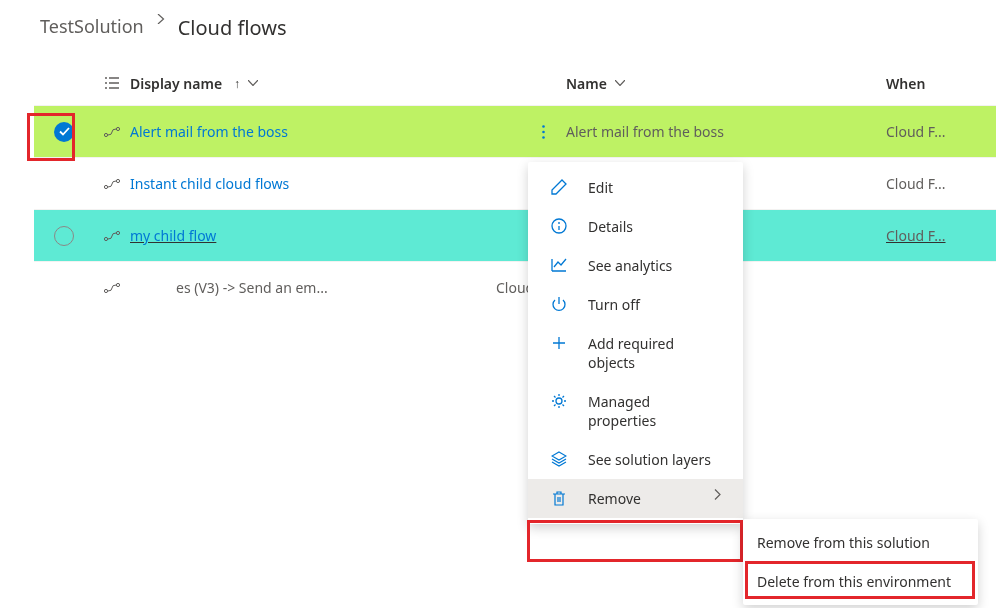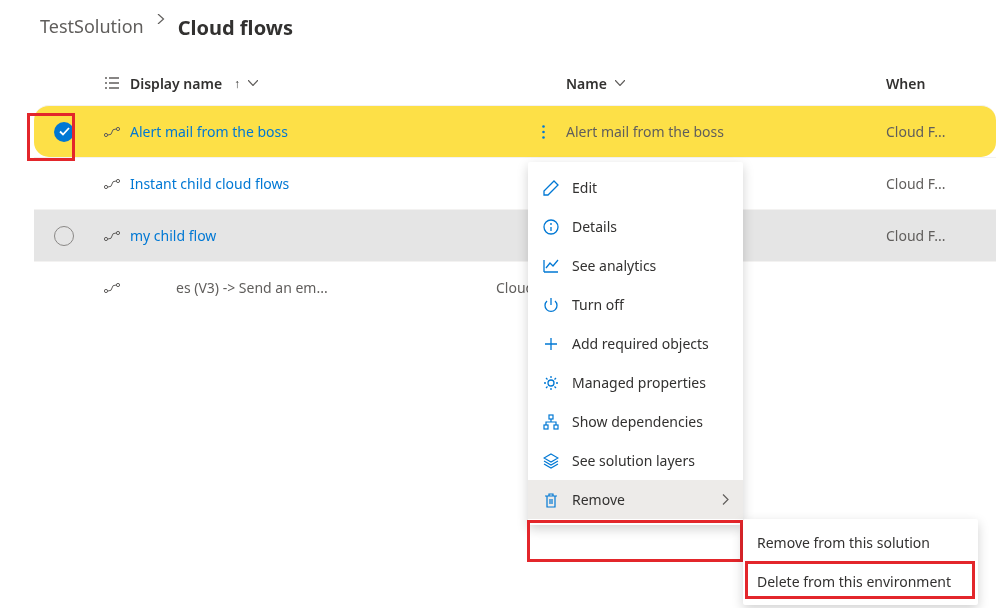--- a/index.html
+++ b/index.html
@@ -1,53 +1,53 @@
 <!DOCTYPE html>
 <html><head>
   <meta charset="utf-8">
   <style>
     * { box-sizing: border-box; margin: 0; padding: 0; }
     body { font-family: "Segoe UI", system-ui, sans-serif; font-size: 14px; color: #323130; background: #fff; width: 996px; height: 608px; overflow: hidden; position: relative; }
     
     .breadcrumb { display: flex; align-items: flex-start; gap: 12px; padding: 14px 40px 20px 40px; }
     .breadcrumb-parent { color: #605e5c; font-size: 18px; cursor: pointer; }
     .breadcrumb-chevron { color: #605e5c; font-size: 14px; }
-    .breadcrumb-current { font-weight: 700; font-size: 20px; }
+    .breadcrumb-current { font-weight: 400; font-size: 20px; }
 
     .table-container { padding: 0 0 0 34px; }
 
     .header-row { display: flex; align-items: center; height: 44px; }
     .col-check { width: 60px; display: flex; align-items: center; justify-content: center; }
     .col-icon { width: 36px; display: flex; align-items: center; justify-content: center; color: #605e5c; }
     .col-display { flex: 0 0 390px; display: flex; align-items: center; gap: 8px; padding-right: 12px; }
     .col-action { width: 46px; display: flex; align-items: center; justify-content: center; }
     .col-name { flex: 0 0 320px; display: flex; align-items: center; gap: 8px; }
     .col-type { flex: 1; }
 
     .header-label { font-size: 14px; color: #323130; font-weight: 600; }
     .sort-arrow { color: #323130; font-size: 12px; margin-left: 4px; }
     .chevron-down { color: #605e5c; }
 
     .data-row { display: flex; align-items: center; height: 52px; border-top: 1px solid #f3f2f1; }
-    .data-row.selected { background: #fde047; border-radius: 15px; }
-    .data-row.hovered { background: #e5e5e5; }
+    .data-row.selected { background: #bef264; }
+    .data-row.hovered { background: #5eead4; text-decoration: underline; }
     .data-row .display-text { color: #0078d4; cursor: pointer; }
     .data-row .name-text, .data-row .type-text { color: #605e5c; white-space: nowrap; overflow: hidden; text-overflow: ellipsis; }
 
     .check-circle { width: 20px; height: 20px; border-radius: 50%; display: flex; align-items: center; justify-content: center; }
     .check-circle.checked { background: #0078d4; color: #fff; font-size: 11px; }
     .check-circle.empty { border: 1.5px solid #8a8886; }
 
     .highlight-box { border: 3px solid #e3262b; }
     .check-highlight { position: absolute; left: 27px; top: 113px; width: 48px; height: 48px; pointer-events: none; }
     
     .more-btn { width: 24px; height: 24px; display: flex; align-items: center; justify-content: center; color: #0078d4; cursor: pointer; border-radius: 2px; }
 
     .context-menu { position: absolute; left: 528px; top: 162px; width: 215px; background: #fff; box-shadow: 0 4px 12px rgba(0,0,0,0.18); border-radius: 2px; padding: 6px 0; z-index: 10; }
-    .menu-item { display: flex; align-items: center; gap: 12px; padding: 10px 14px; cursor: pointer; color: #323130; position: relative; }
+    .menu-item { display: flex; gap: 20px; padding: 10px 22px; cursor: pointer; color: #323130; position: relative; }
     .menu-item.highlighted { background: #edebe9; }
     .menu-icon { width: 18px; height: 18px; color: #0078d4; display: flex; align-items: center; justify-content: center; flex-shrink: 0; }
     .menu-chevron { margin-left: auto; color: #605e5c; }
     .menu-highlight { position: absolute; left: 527px; top: 520px; width: 216px; height: 42px; pointer-events: none; z-index: 11; }
 
     .submenu { position: absolute; left: 743px; top: 519px; width: 235px; background: #fff; box-shadow: 0 4px 12px rgba(0,0,0,0.18); border-radius: 2px; padding: 4px 0; z-index: 12; }
     .submenu-item { padding: 10px 14px; cursor: pointer; }
     .submenu-highlight { position: absolute; left: 745px; top: 561px; width: 230px; height: 38px; pointer-events: none; z-index: 13; }
 
     svg { display: block; }
@@ -236,31 +236,20 @@
         <svg width="16" height="16" viewBox="0 0 16 16">
           <circle cx="8" cy="8" r="3" stroke="#0078d4" stroke-width="1.3" fill="none"></circle>
           <path d="M8 1 L8 3 M8 13 L8 15 M1 8 L3 8 M13 8 L15 8 M3 3 L4.5 4.5 M11.5 11.5 L13 13 M3 13 L4.5 11.5 M11.5 4.5 L13 3" stroke="#0078d4" stroke-width="1.3"></path>
         </svg>
       </span>
     <span>Managed properties</span>
   </div>
   <div class="menu-item">
     <span class="menu-icon">
         <svg width="16" height="16" viewBox="0 0 16 16">
-          <rect x="6" y="1" width="4" height="4" stroke="#0078d4" stroke-width="1.2" fill="none"></rect>
-          <rect x="1" y="11" width="4" height="4" stroke="#0078d4" stroke-width="1.2" fill="none"></rect>
-          <rect x="11" y="11" width="4" height="4" stroke="#0078d4" stroke-width="1.2" fill="none"></rect>
-          <path d="M8 5 L8 8 M3 11 L3 8 L13 8 L13 11" stroke="#0078d4" stroke-width="1.2" fill="none"></path>
-        </svg>
-      </span>
-    <span>Show dependencies</span>
-  </div>
-  <div class="menu-item">
-    <span class="menu-icon">
-        <svg width="16" height="16" viewBox="0 0 16 16">
           <path d="M8 1 L15 5 L8 9 L1 5 Z M1 8 L8 12 L15 8 M1 11 L8 15 L15 11" stroke="#0078d4" stroke-width="1.2" fill="none"></path>
         </svg>
       </span>
     <span>See solution layers</span>
   </div>
   <div class="menu-item highlighted">
     <span class="menu-icon">
         <svg width="16" height="16" viewBox="0 0 16 16">
           <path d="M2 4 L14 4 M6 4 L6 2 L10 2 L10 4 M4 4 L4 15 L12 15 L12 4 M7 7 L7 12 M9 7 L9 12" stroke="#0078d4" stroke-width="1.2" fill="none"></path>
         </svg>

